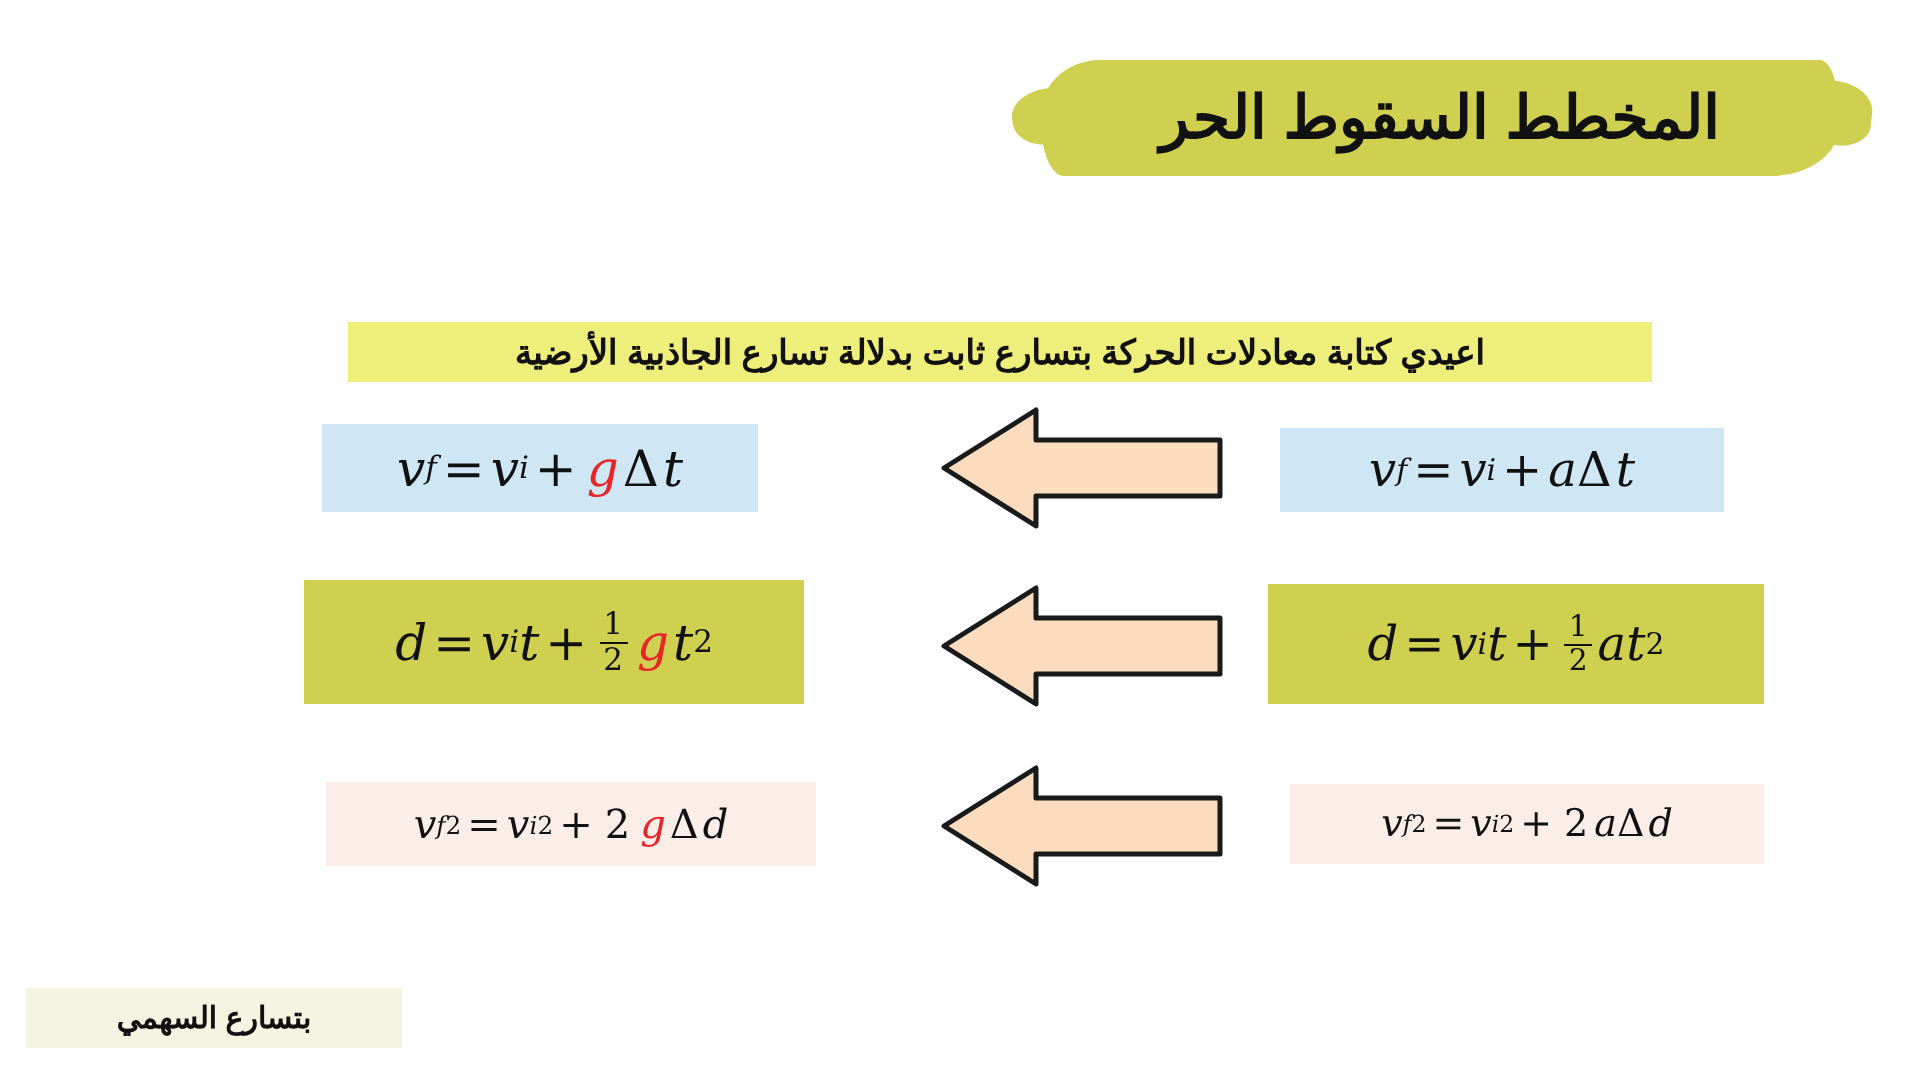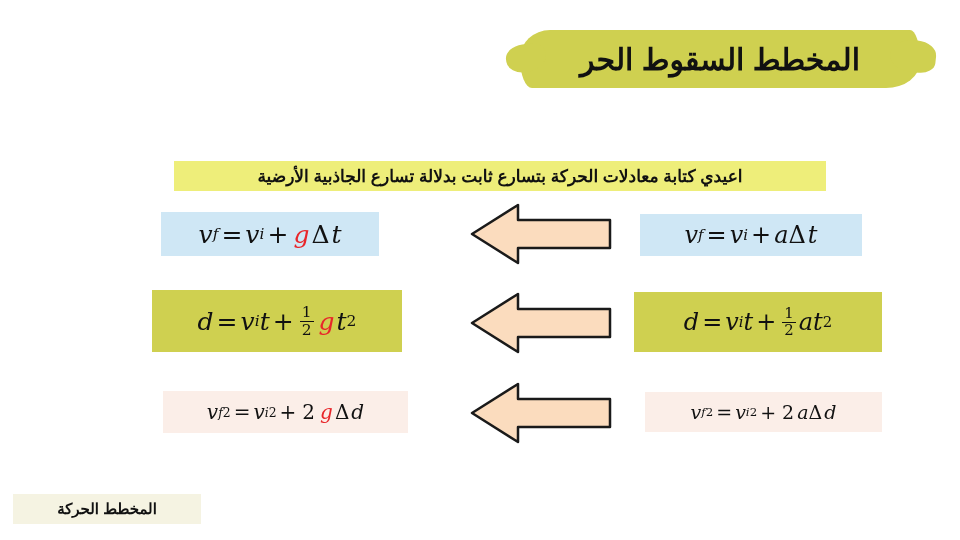--- a/index.html
+++ b/index.html
@@ -285,13 +285,13 @@
   <span class="var">v</span>
     <sub>i</sub>
     <sup>2</sup>
   <span class="op">+</span>
   <span class="op">2</span>
     <span class="var">a</span>
   <span class="delta">Δ</span>
     <span class="var">d</span>
 </div>
 
-<div class="footer-label">المخطط الحركة</div>
+<div class="footer-label">بتسارع السهمي</div>
 
 </body></html>

